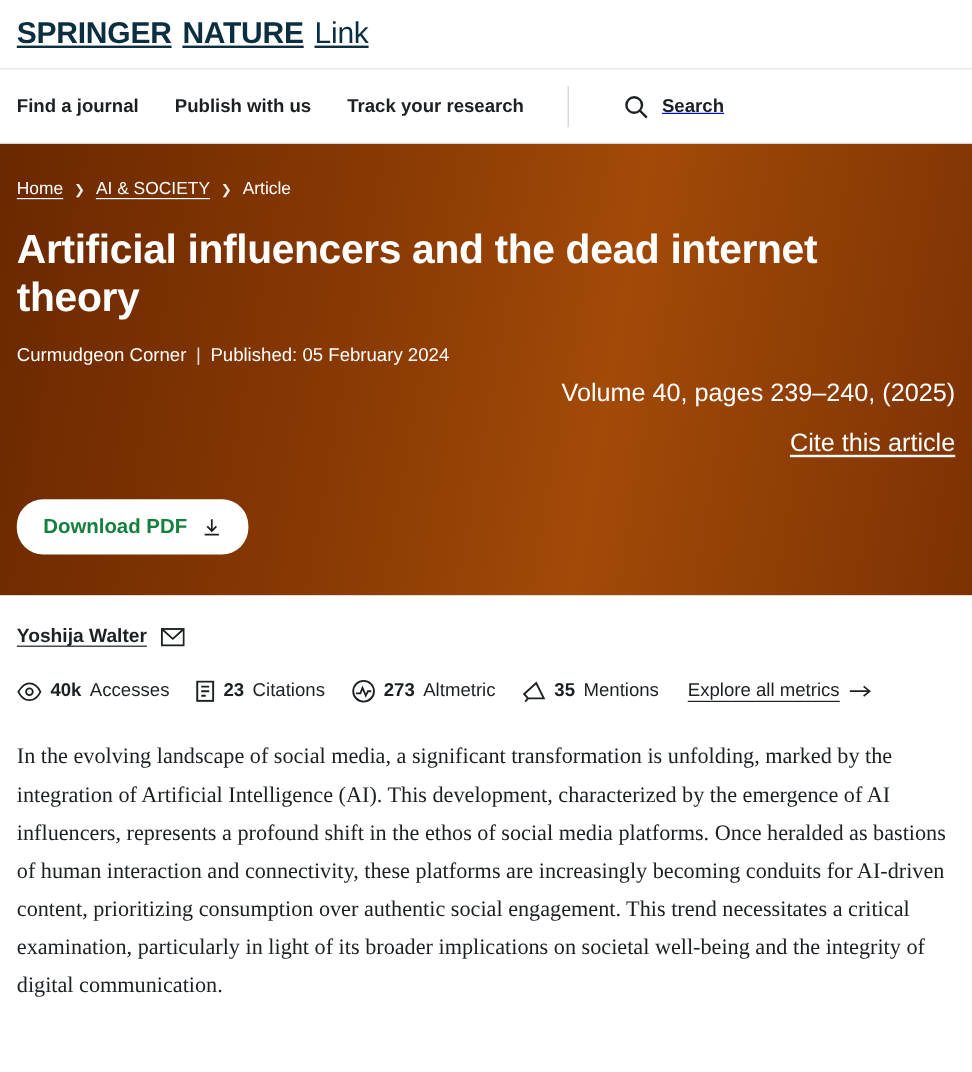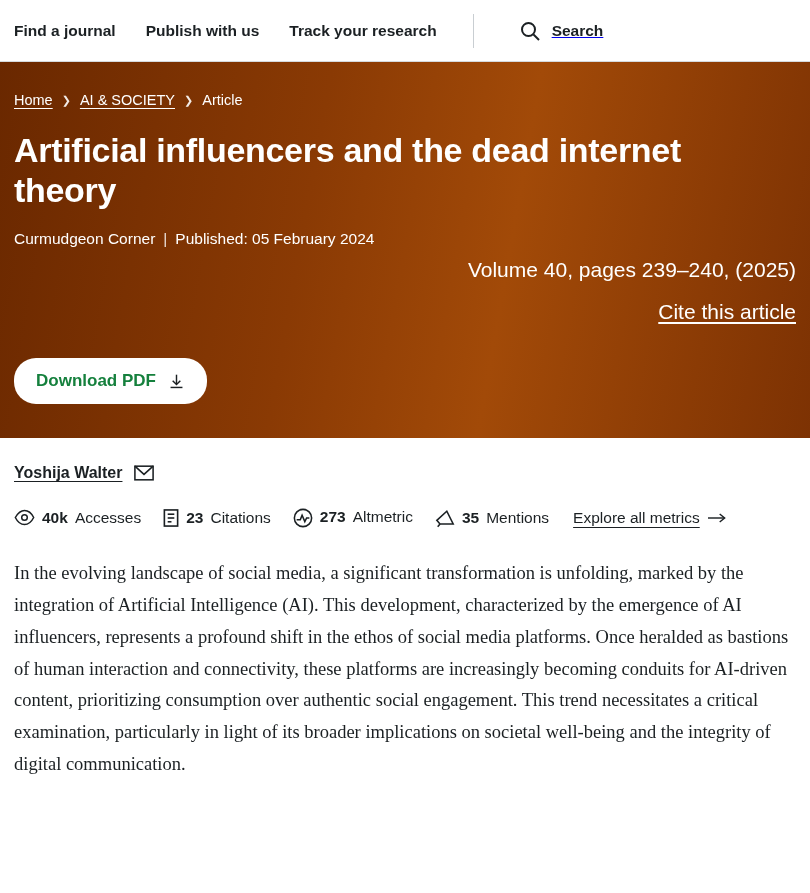--- a/index.html
+++ b/index.html
@@ -147,21 +147,21 @@
   }
   .metrics-row {
     display: flex;
     align-items: center;
     gap: 22px;
     flex-wrap: nowrap;
     margin-bottom: 30px;
   }
   .metric {
     display: flex;
-    align-items: flex-start;
+    align-items: center;
     gap: 7px;
     font-size: 15.5px;
     color: #1b2023;
   }
   .metric-value { font-weight: 700; }
   .metric-label { font-weight: 400; }
   .explore-link {
     display: flex;
     align-items: center;
     gap: 8px;
@@ -179,20 +179,27 @@
     max-width: 790px;
     margin: 0;
   }
   svg { display: block; }
 </style>
 </head>
 <body>
 
 <div class="page">
 
+  <div class="brandbar">
+    <a class="brand-logo" href="#">
+      <span class="brand-springer">SPRINGER</span>
+      <span class="brand-nature">NATURE</span>
+      <span class="brand-link">Link</span>
+    </a>
+  </div>
 
   <div class="navbar">
     <a class="nav-item" href="#">Find a journal</a>
     <a class="nav-item" href="#">Publish with us</a>
     <a class="nav-item" href="#">Track your research</a>
     <div class="nav-sep"></div>
     <a class="nav-search" href="#">
       <span>
         <svg width="24" height="24" viewBox="0 0 24 24" fill="none" stroke="#1b2023" stroke-width="2">
           <circle cx="10.5" cy="10.5" r="6.5"></circle>

